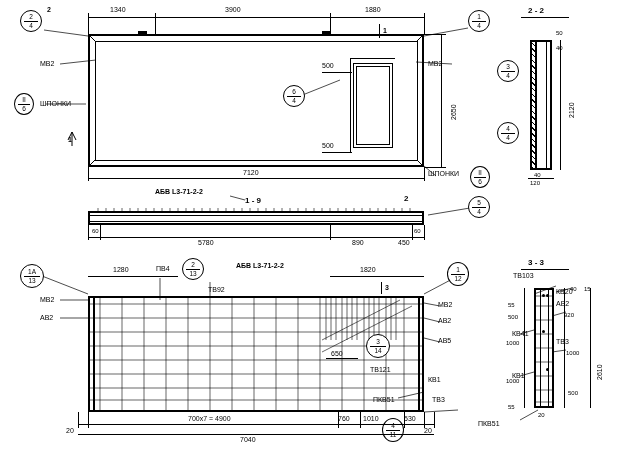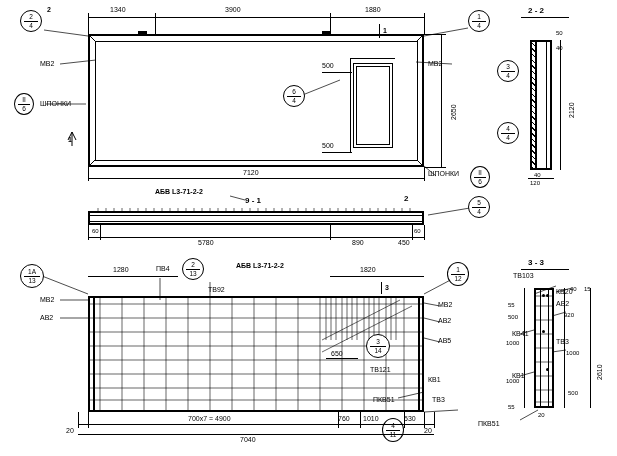--- a/index.html
+++ b/index.html
@@ -151,21 +151,21 @@
   <div class="hatch" style="left:531px;top:41px;width:5px;height:128px;"></div>
 
   <div class="t s6" style="left:556px;top:30px;">50</div>
   <div class="t s6" style="left:556px;top:45px;">40</div>
   <div class="t vert" style="left:568px;top:118px;transform:rotate(-90deg);">2120</div>
   <div class="ln v" style="left:560px;top:40px;height:130px;"></div>
   <div class="t s6" style="left:534px;top:172px;">40</div>
   <div class="t s6" style="left:530px;top:180px;">120</div>
   <div class="ln h" style="left:528px;top:178px;width:26px;"></div>
 
-  <div class="t b s8" style="left:245px;top:196px;">9 - 1</div>
+  <div class="t b s8" style="left:245px;top:196px;">1 - 9</div>
   <div class="t b s8" style="left:404px;top:194px;">2</div>
   <div class="t b" style="left:155px;top:188px;">АБВ L3-71-2-2</div>
 
   <div class="box2" style="left:88px;top:211px;width:336px;height:14px;"></div>
   <div class="ln h" style="left:88px;top:215px;width:336px;"></div>
   <div class="ln h" style="left:88px;top:221px;width:336px;"></div>
 
   <svg width="617" height="456" style="pointer-events:none;">
     <g stroke="#000" stroke-width="0.6">
       <line x1="98" y1="208" x2="98" y2="213"></line>

